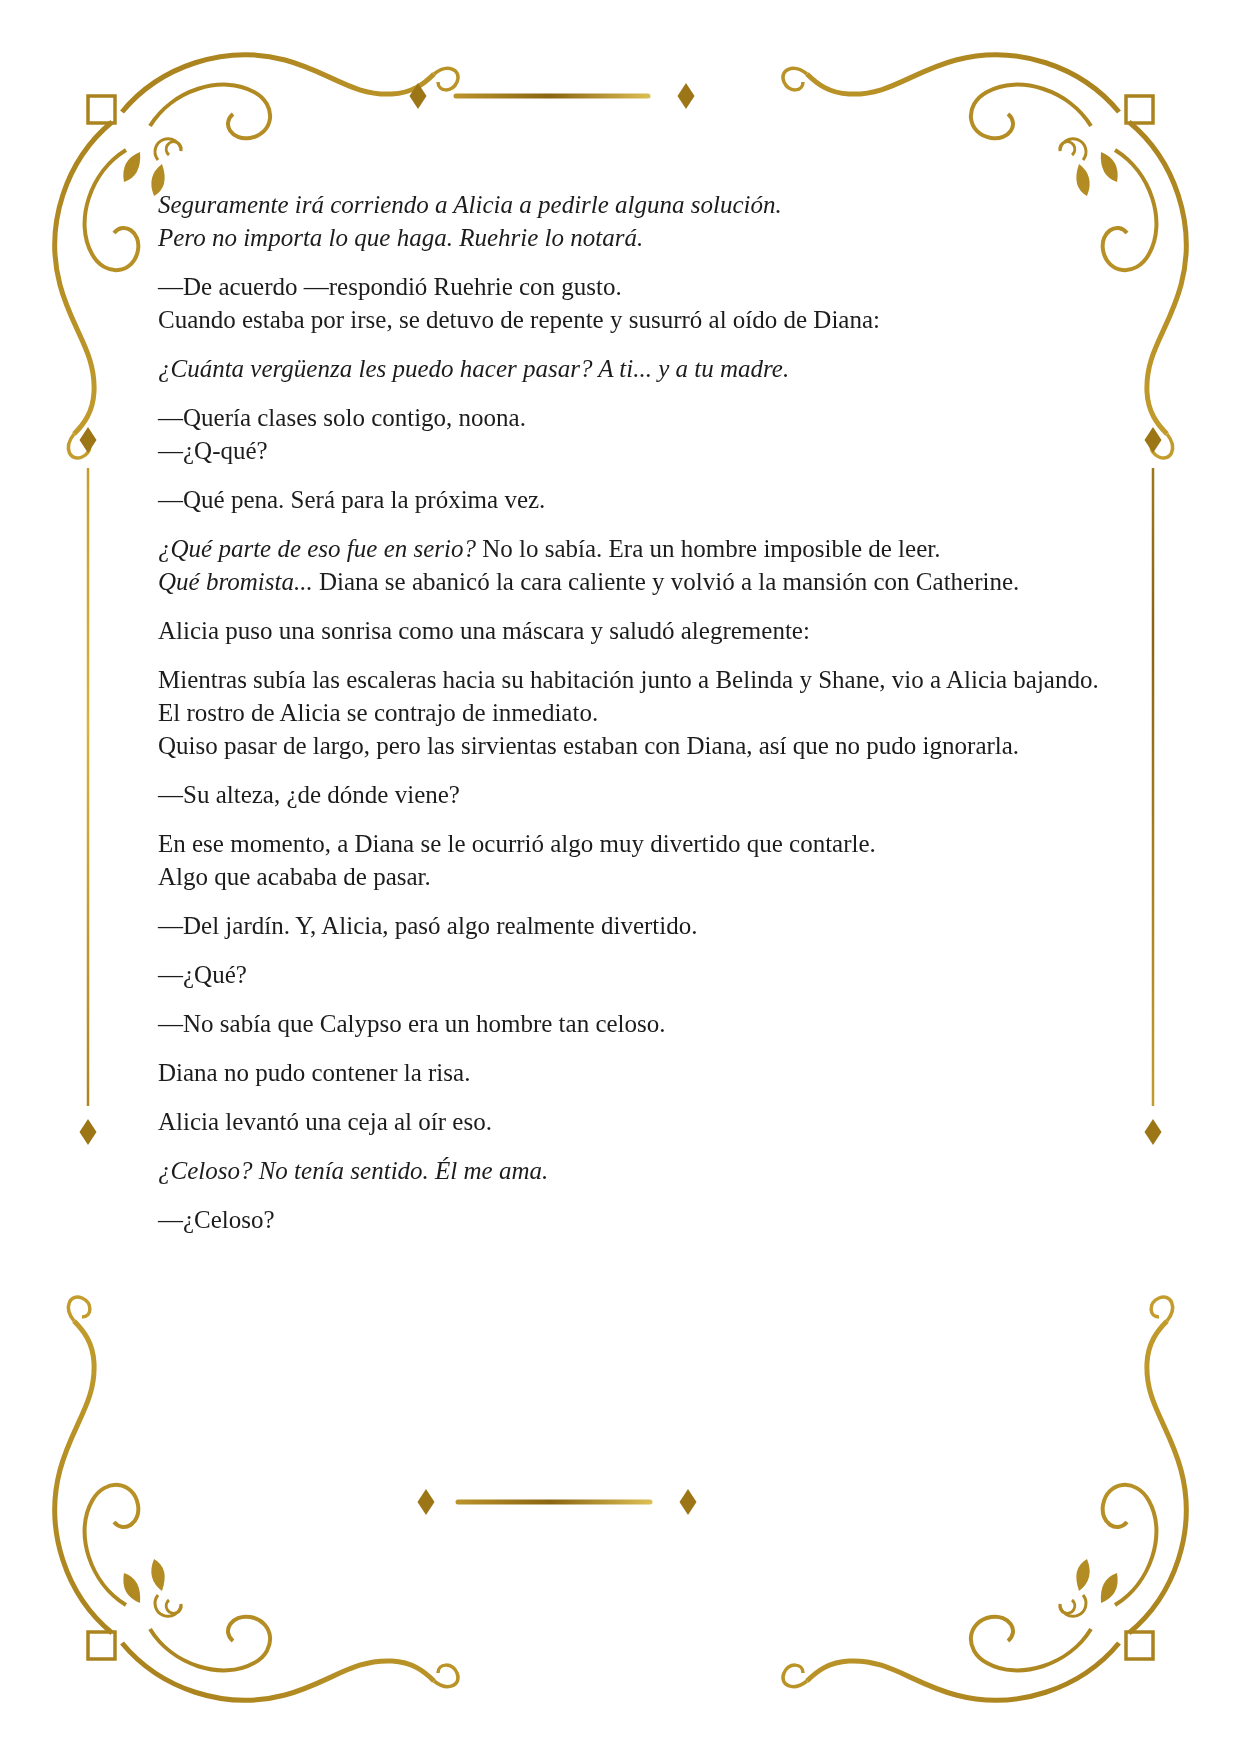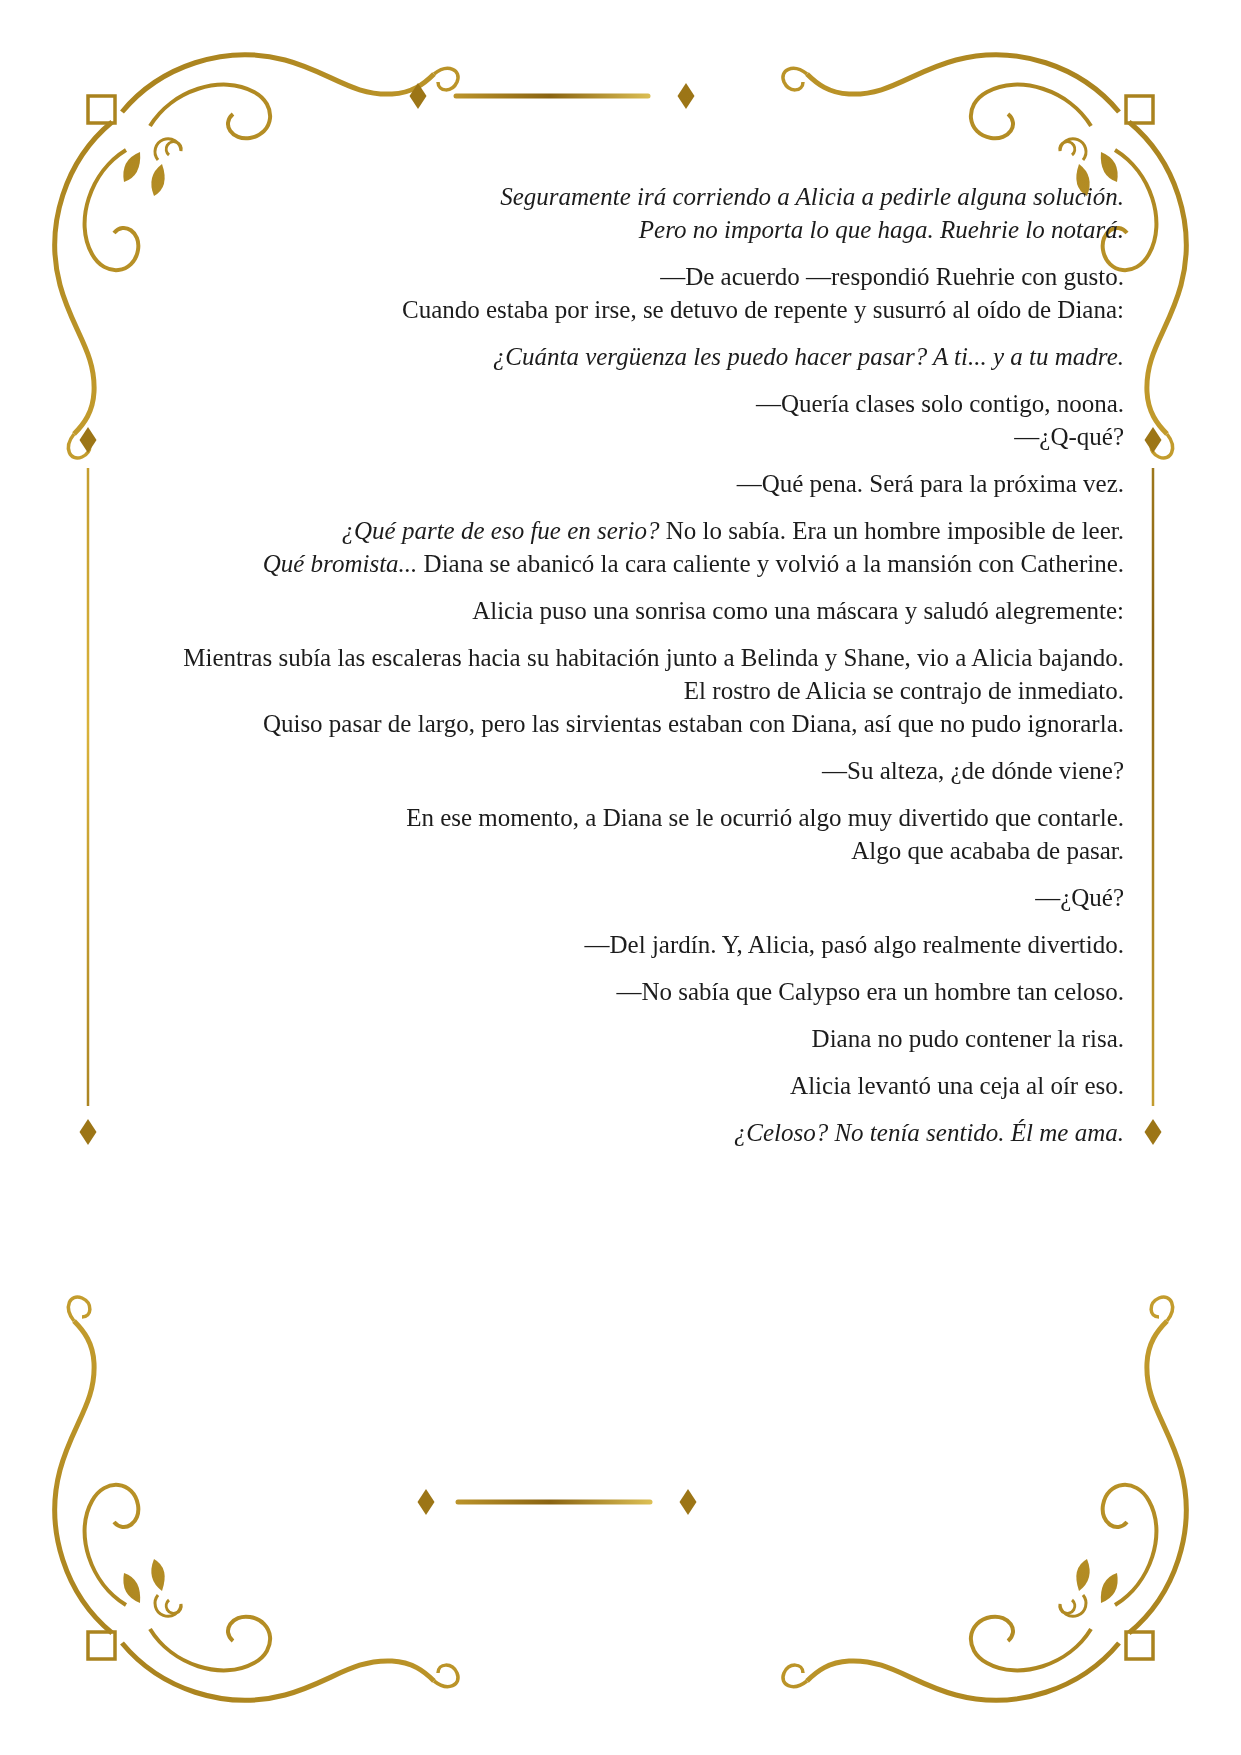--- a/index.html
+++ b/index.html
@@ -13,21 +13,21 @@
   .frame { position: absolute; left: 0; top: 0; width: 1241px; height: 1755px; }
   .content {
     position: absolute;
     left: 158px; top: 172px;
     width: 966px;
     color: #1c1c1c;
     font-size: 25px;
     line-height: 33px;
     text-align: left;
   }
-  .para { margin: 8px 0 14px 0; white-space: pre-wrap; text-align: right; }
+  .para { margin: 16px 0 14px 0; white-space: pre-wrap; }
   .em { font-style: italic; }
 </style>
 </head>
 <body>
 
 <div class="page">
 
   <svg class="frame" viewBox="0 0 1241 1755" xmlns="http://www.w3.org/2000/svg">
     <defs>
       <linearGradient id="gold" gradientUnits="userSpaceOnUse" x1="0" y1="0" x2="1241" y2="1755">
@@ -96,20 +96,21 @@
       <p class="para"><span>—Qué pena. Será para la próxima vez.</span></p>
       <p class="para"><span class="em">¿Qué parte de eso fue en serio? </span><span>No lo sabía. Era un hombre imposible de leer.
 </span><span class="em">Qué bromista... </span><span>Diana se abanicó la cara caliente y volvió a la mansión con Catherine.</span></p>
       <p class="para"><span>Alicia puso una sonrisa como una máscara y saludó alegremente:</span></p>
       <p class="para"><span>Mientras subía las escaleras hacia su habitación junto a Belinda y Shane, vio a Alicia bajando.
 El rostro de Alicia se contrajo de inmediato.
 Quiso pasar de largo, pero las sirvientas estaban con Diana, así que no pudo ignorarla.</span></p>
       <p class="para"><span>—Su alteza, ¿de dónde viene?</span></p>
       <p class="para"><span>En ese momento, a Diana se le ocurrió algo muy divertido que contarle.
 Algo que acababa de pasar.</span></p>
+      <p class="para"><span>—Del jardín. Y, Alicia, pasó algo realmente divertido.</span></p>
       <p class="para"><span>—¿Qué?</span></p>
-      <p class="para"><span>—Del jardín. Y, Alicia, pasó algo realmente divertido.</span></p>
       <p class="para"><span>—No sabía que Calypso era un hombre tan celoso.</span></p>
       <p class="para"><span>Diana no pudo contener la risa.</span></p>
       <p class="para"><span>Alicia levantó una ceja al oír eso.</span></p>
       <p class="para"><span class="em">¿Celoso? No tenía sentido. Él me ama.</span></p>
+      <p class="para"><span>—¿Celoso?</span></p>
     </div>
 </div>
 
 </body></html>

